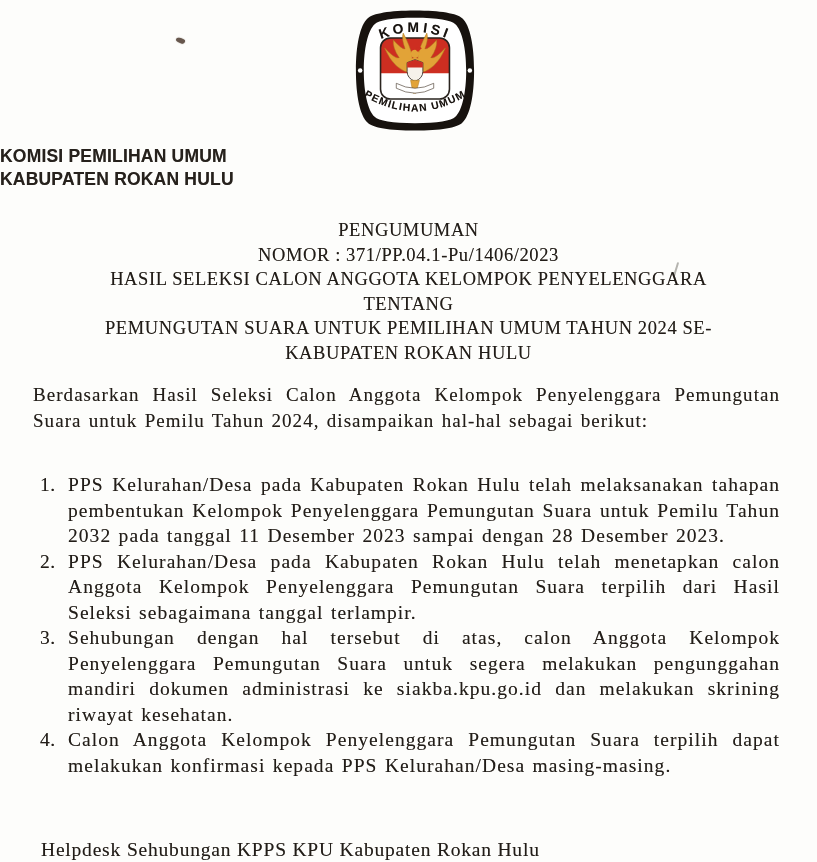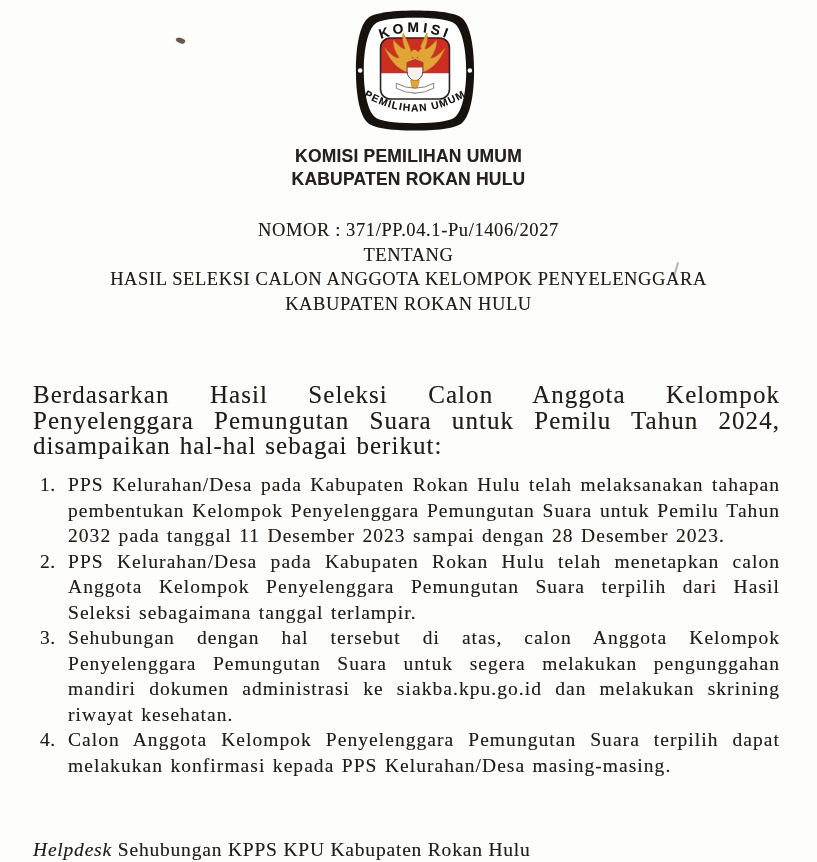--- a/index.html
+++ b/index.html
@@ -37,21 +37,21 @@
     font-family: "Liberation Sans", "DejaVu Sans", sans-serif;
     font-weight: 700;
   }
 
   
   .org-header {
     position: absolute;
     top: 145px;
     left: 0;
     width: 817px;
-    text-align: center;
+    text-align: left;
     font-family: "Liberation Sans", "DejaVu Sans", sans-serif;
     font-weight: 700;
     font-size: 17.5px;
     line-height: 23px;
     letter-spacing: 0.2px;
     color: #26211c;
   }
 
   
   .title-block {
@@ -66,21 +66,21 @@
     color: #211c17;
   }
 
   
   .intro {
     position: absolute;
     top: 382px;
     left: 33px;
     width: 747px;
     margin: 0;
-    font-size: 25px;
+    font-size: 19px;
     line-height: 25.5px;
     letter-spacing: 1.05px;
     word-spacing: 1.5px;
     text-align: justify;
   }
   .list {
     position: absolute;
     top: 472px;
     left: 40px;
     width: 740px;
@@ -107,22 +107,22 @@
     position: absolute;
     top: 837px;
     left: 33px;
     width: 747px;
     font-size: 19.5px;
     line-height: 25px;
     letter-spacing: 0.8px;
     white-space: nowrap;
   }
   .footer .it {
-    font-style: italic;
     margin-right: 0.30em;
+    margin-left: 8px;
   }
 
   
   .artifact-1 {
     position: absolute;
     left: 176px;
     top: 38px;
     width: 9px;
     height: 5px;
     background: #4d3b2f;
@@ -189,23 +189,25 @@
       </text>
     </svg>
   </div>
 
   <div class="org-header">
     <div>KOMISI PEMILIHAN UMUM</div>
     <div>KABUPATEN ROKAN HULU</div>
   </div>
 
   <div class="title-block">
-    <div>NOMOR : 371/PP.04.1-Pu/1406/2027</div>
+    <div>PENGUMUMAN</div>
+    <div>NOMOR : 371/PP.04.1-Pu/1406/2023</div>
+    <div>HASIL SELEKSI CALON ANGGOTA KELOMPOK PENYELENGGARA</div>
     <div>TENTANG</div>
-    <div>HASIL SELEKSI CALON ANGGOTA KELOMPOK PENYELENGGARA</div>
+    <div>PEMUNGUTAN SUARA UNTUK PEMILIHAN UMUM TAHUN 2024 SE-</div>
     <div>KABUPATEN ROKAN HULU</div>
   </div>
 
   <p class="intro">Berdasarkan Hasil Seleksi Calon Anggota Kelompok Penyelenggara Pemungutan Suara untuk Pemilu Tahun 2024, disampaikan hal-hal sebagai berikut:</p>
 
   <div class="list">
     <div class="list-item">
       <span class="num">1.</span>
       <span class="item-text">PPS Kelurahan/Desa pada Kabupaten Rokan Hulu telah melaksanakan tahapan pembentukan Kelompok Penyelenggara Pemungutan Suara untuk Pemilu Tahun 2032 pada tanggal 11 Desember 2023 sampai dengan 28 Desember 2023.</span>
     </div>

